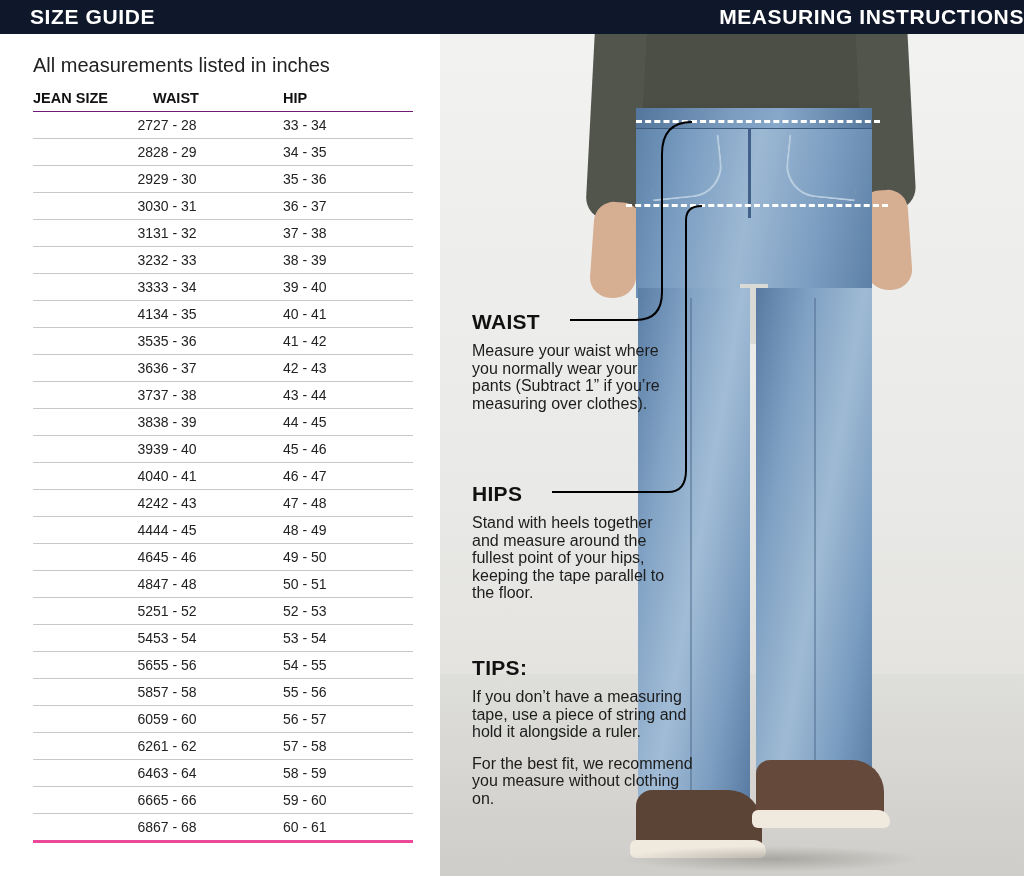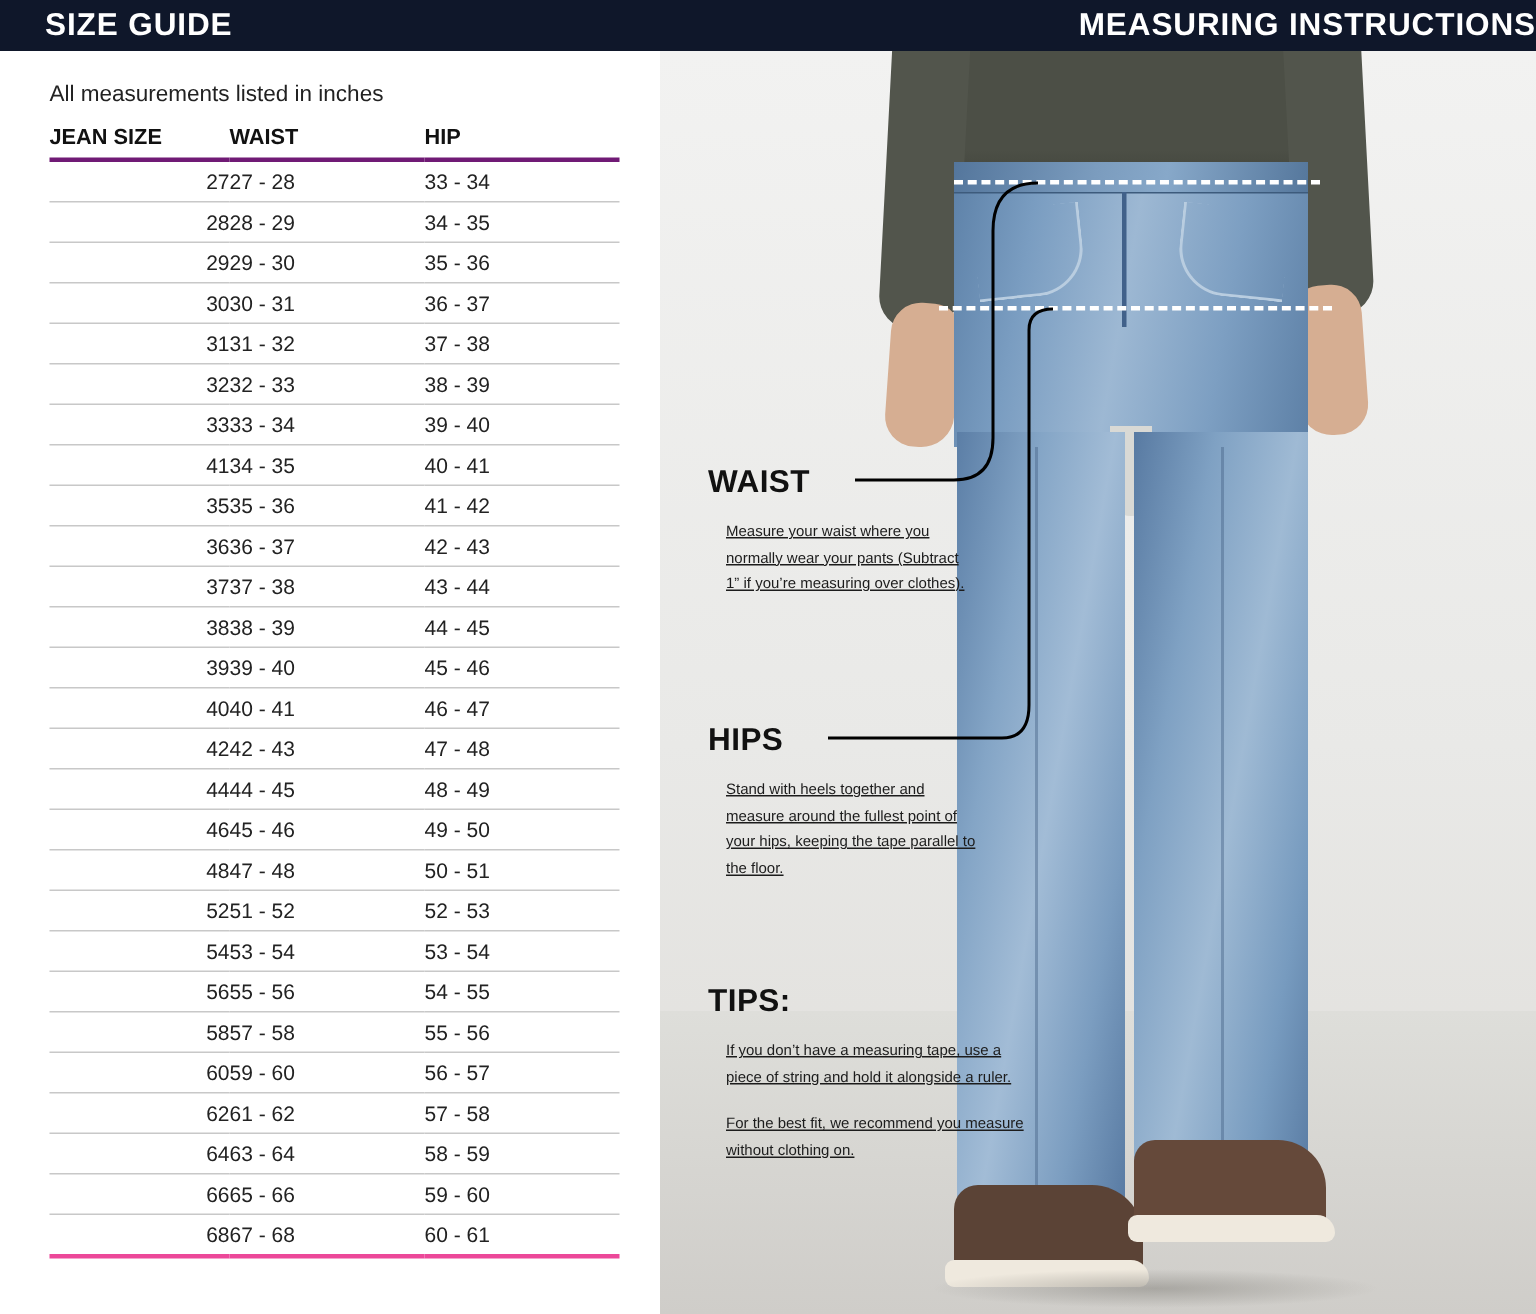--- a/index.html
+++ b/index.html
@@ -39,38 +39,38 @@
     box-sizing: border-box;
   }
   .banner-text {
     font-size: 21px;
     font-weight: bold;
     letter-spacing: 0.6px;
   }
   .left-banner { width: 440px; }
 
   .subtitle {
-    font-size: 15px;
+    font-size: 20px;
     color: #222;
     padding: 20px 0 10px 33px;
   }
 
   table.size-table {
     border-collapse: collapse;
     margin-left: 33px;
     width: 380px;
     table-layout: fixed;
   }
   table.size-table th {
     font-size: 14.5px;
     font-weight: bold;
     text-align: left;
     padding: 3px 0 5px 0;
     color: #111;
-    border-bottom: 3px solid #701a75;
+    border-bottom: 1px solid #701a75;
   }
   table.size-table td {
     font-size: 14px;
     color: #222;
     padding: 3px 0;
     border-bottom: 1px solid #c8c8c8;
     height: 20px;
   }
   .col-size { width: 120px; }
   .col-waist { width: 130px; }
@@ -303,25 +303,24 @@
     position: absolute;
     color: #111;
   }
   .annot h3 {
     margin: 0 0 8px 0;
     font-size: 21px;
     font-weight: bold;
     letter-spacing: 0.3px;
   }
   .annot p {
-    margin: 12px;
-    font-size: 10px;
+    margin: 0;
+    font-size: 16px;
     line-height: 17.5px;
     color: #1c1c1c;
-    text-decoration: underline;
   }
   .annot p + p { margin-top: 14px; }
 
   #waist-annot { left: 32px; top: 276px; width: 190px; }
   #hips-annot  { left: 32px; top: 448px; width: 196px; }
   #tips-annot  { left: 32px; top: 622px; width: 232px; }
 </style>
 </head>
 <body>
 

